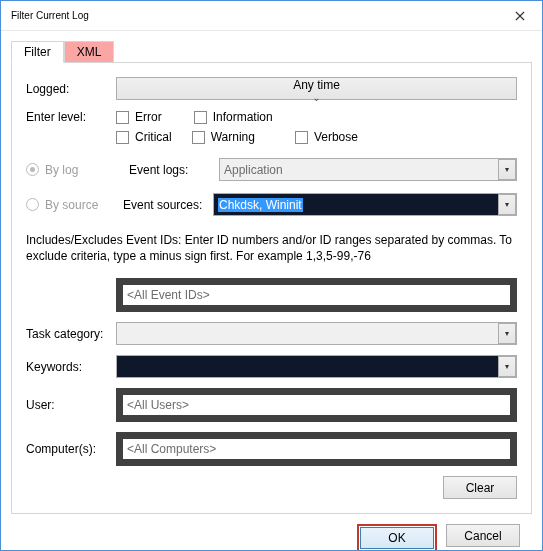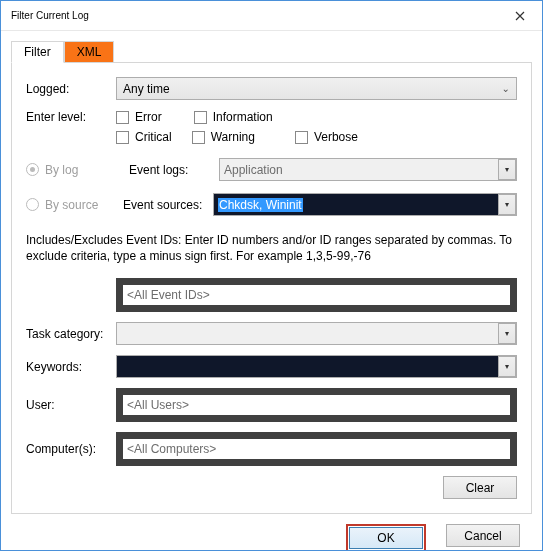--- a/index.html
+++ b/index.html
@@ -40,21 +40,21 @@
   }
   .tab {
     padding: 3px 12px 3px 12px;
     border: 1px solid #d6d6d6;
     border-bottom: none;
     background: #fff;
     margin-right: 0;
     position: relative;
   }
   .tab.inactive {
-    background: #f97316;
+    background: #fca5a5;
     color: #000;
     border-top: 1px solid #d6d6d6;
   }
   .tab.active {
     border: 1px solid #d6d6d6;
     border-bottom: 1px solid #fff;
     margin-bottom: -1px;
     z-index: 2;
     text-align: center;
   }
@@ -77,20 +77,21 @@
   }
   .dropdown {
     width: 100%;
     height: 23px;
     border: 1px solid #adadad;
     background: linear-gradient(#f0f0f0,#e5e5e5);
     display: flex;
     align-items: center;
     justify-content: space-between;
     padding: 0 6px;
+    flex-direction: column;
   }
   .dropdown .arrow {
     font-size: 10px; color: #555;
   }
   .dropdown-flat {
     width: 100%;
     height: 23px;
     border: 1px solid #adadad;
     background: #0f172a;
     display: flex;
@@ -179,21 +180,21 @@
     border: 1px solid #adadad;
     background: linear-gradient(#f3f3f3,#e4e4e4);
     display: inline-flex;
     align-items: center;
     justify-content: center;
     padding: 0 12px;
   }
   .footer {
     display: flex;
     justify-content: flex-end;
-    gap: 20px;
+    gap: 9px;
     padding: 10px 12px 0 0;
   }
   .ok-wrap {
     border: 2px solid #c0392b;
     padding: 1px;
   }
   .ok-btn {
     min-width: 74px;
     height: 22px;
     border: 1px solid #3c7fb1;

